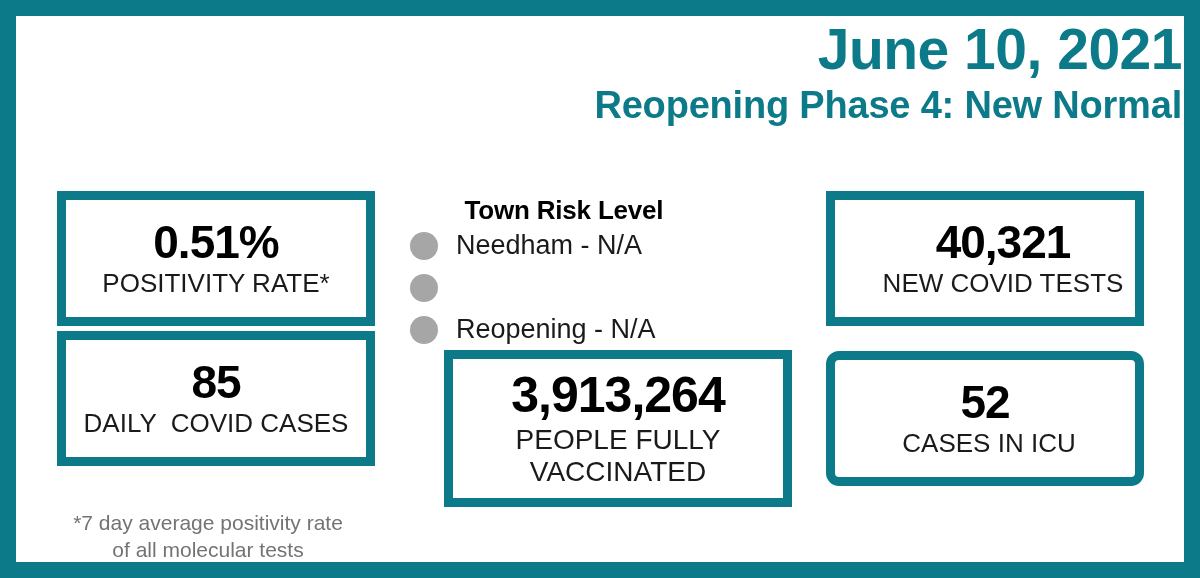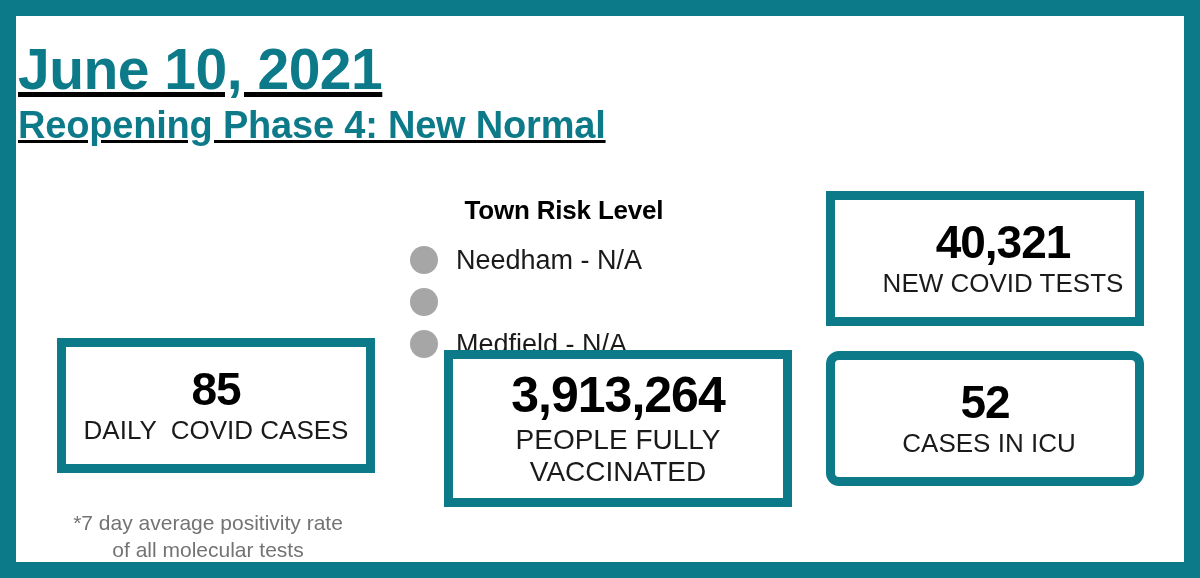--- a/index.html
+++ b/index.html
@@ -26,24 +26,23 @@
     width: 100%;
     height: 100%;
     background: #ffffff;
     border: 2px solid #ffffff;
   }
 
   
   .header {
     position: absolute;
     left: 0;
-    top: 22px;
+    top: 2px;
     width: 100%;
-    text-align: left;
-    text-decoration: underline;
+    text-align: right;
   }
   .title-date {
     font-size: 57px;
     font-weight: bold;
     color: #0d7a8a;
     letter-spacing: -0.5px;
     line-height: 1.05;
   }
   .title-phase {
     font-size: 38px;
@@ -77,21 +76,21 @@
     font-weight: normal;
     color: #1a1a1a;
     line-height: 1.12;
     margin-top: 4px;
     white-space: pre;
   }
 
   
   #box-positivity { left: 39px;  top: 173px; width: 318px; height: 135px; }
   #box-tests      { left: 808px; top: 173px; width: 318px; height: 135px; padding-left: 36px; }
-  #box-cases      { left: 39px;  top: 320px; width: 318px; height: 135px; }
+  #box-cases      { left: 39px;  top: 313px; width: 318px; height: 135px; }
   #box-vaccinated { left: 426px; top: 332px; width: 348px; height: 157px; }
   #box-icu        { left: 808px; top: 333px; width: 318px; height: 135px; border-radius: 13px; }
 
   #box-vaccinated .stat-value { font-size: 50px; }
   #box-vaccinated .stat-label { font-size: 28px; }
 
   
   .risk {
     position: absolute;
     left: 376px;
@@ -102,21 +101,21 @@
     font-size: 26px;
     font-weight: bold;
     color: #000000;
     text-align: center;
     margin-bottom: 6px;
     letter-spacing: -0.2px;
     margin-top: 31px;
   }
   .risk-row {
     display: flex;
-    align-items: flex-end;
+    align-items: flex-start;
     height: 42px;
     padding-left: 16px;
   }
   .risk-dot {
     width: 28px;
     height: 28px;
     border-radius: 50%;
     background: #a6a6a6;
     flex: 0 0 auto;
     margin-right: 18px;
@@ -158,24 +157,28 @@
         <span class="risk-dot"></span>
         <span class="risk-text">Needham - N/A</span>
       </div>
 
       <div class="risk-row">
         <span class="risk-dot"></span>
       </div>
 
       <div class="risk-row">
         <span class="risk-dot"></span>
-        <span class="risk-text">Medfield - N/A</span>
+        <span class="risk-text">Reopening - N/A</span>
       </div>
     </div>
 
+    <div class="stat-box" id="box-positivity">
+      <div class="stat-value">0.51%</div>
+      <div class="stat-label" style="white-space: pre;">POSITIVITY RATE*</div>
+    </div>
 
     <div class="stat-box" id="box-tests">
       <div class="stat-value">40,321</div>
       <div class="stat-label" style="white-space: pre;">NEW COVID TESTS</div>
     </div>
 
     <div class="stat-box" id="box-cases">
       <div class="stat-value">85</div>
       <div class="stat-label" style="white-space: pre;">DAILY  COVID CASES</div>
     </div>

